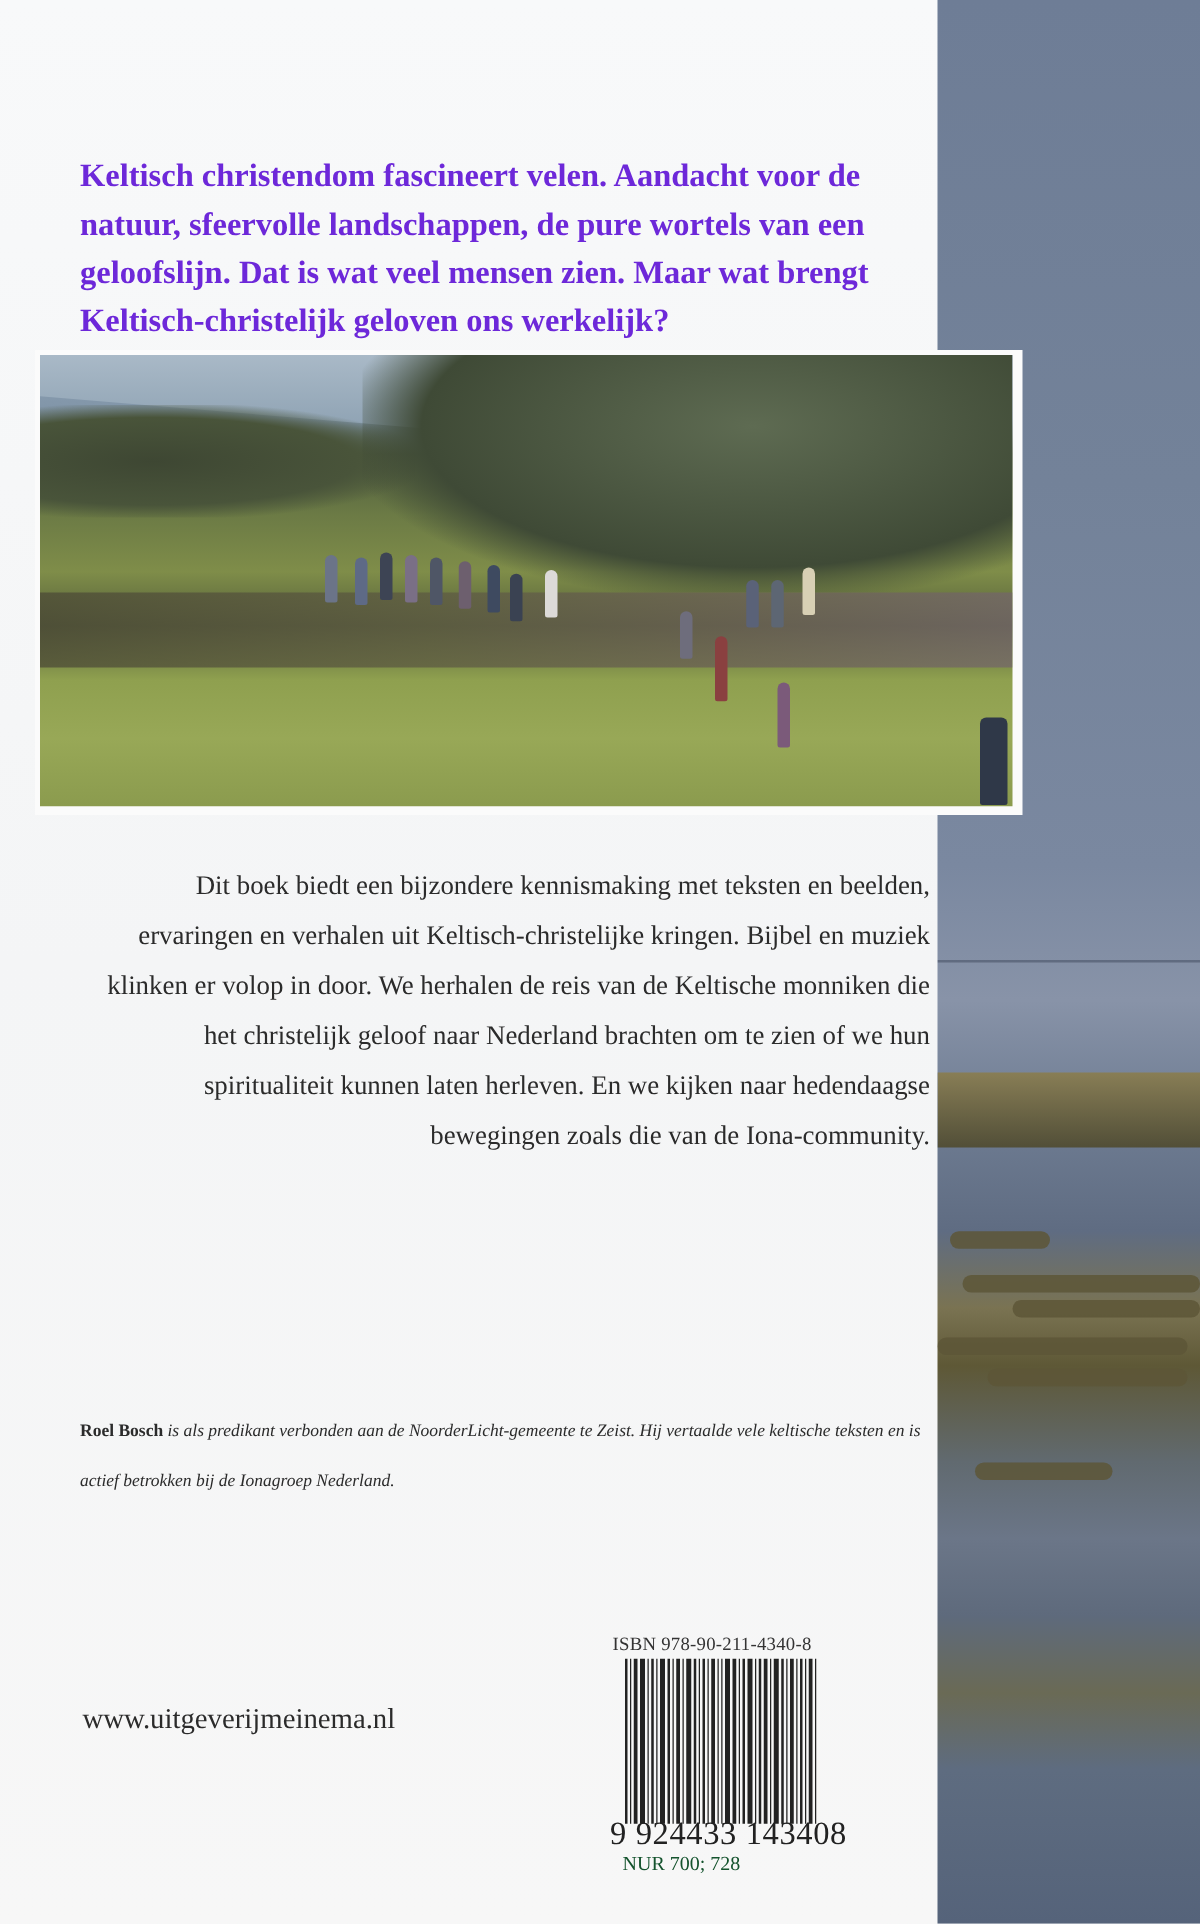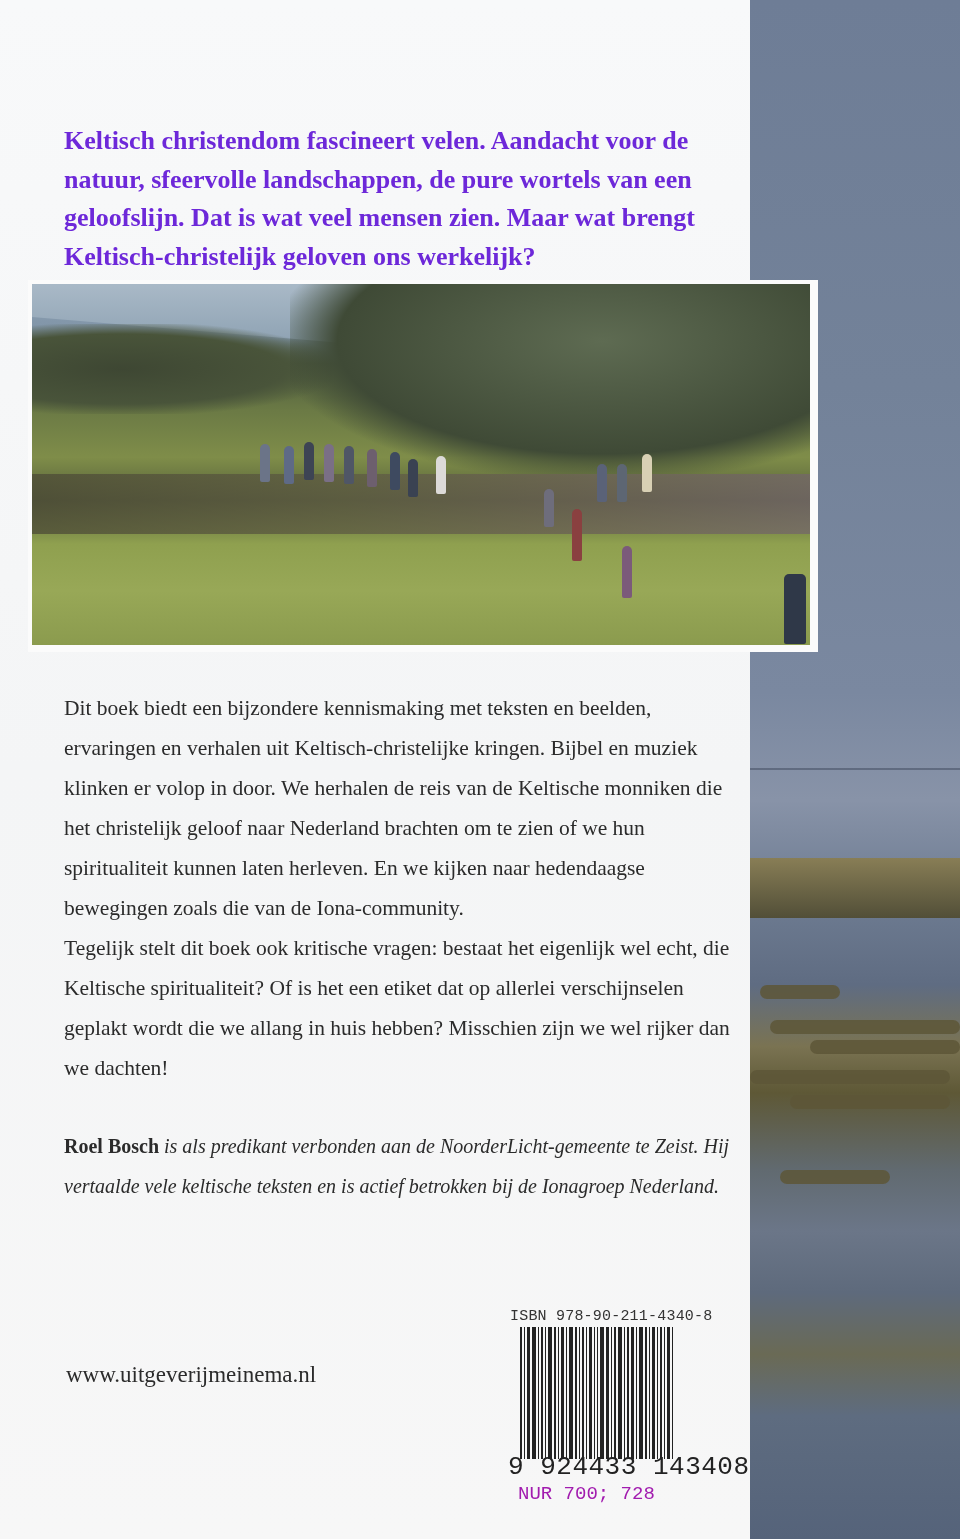--- a/index.html
+++ b/index.html
@@ -12,32 +12,32 @@
     .strip .weed { position: absolute; left: 0; height: 14px; background: #5d5637; border-radius: 8px; opacity: .85; }
     .intro { position: absolute; left: 64px; top: 122px; width: 680px; font-size: 26px; line-height: 38.5px; font-weight: bold; color: #6d28d9; margin: 0; }
     .photo-frame { position: absolute; left: 28px; top: 280px; width: 790px; height: 372px; background: #fbfbfb; }
     .photo { position: absolute; left: 32px; top: 284px; width: 778px; height: 361px; overflow: hidden;
       background: linear-gradient(180deg, #8fa3b6 0%, #7f93a6 14%, #4d5a3f 22%, #6b7a45 35%, #7f8d49 48%, #55603a 60%, #8fa04f 72%, #98a857 85%, #8b9b4e 100%); }
     .photo .hill-r { position: absolute; right: 0; top: 0; width: 520px; height: 190px; background: radial-gradient(ellipse at 60% 30%, #5e6b52 0%, #3f4a36 60%, transparent 75%); }
     .photo .hill-l { position: absolute; left: 0; top: 40px; width: 300px; height: 90px; background: radial-gradient(ellipse at 30% 50%, #3e4733 0%, #49543a 55%, transparent 75%); }
     .photo .sea { position: absolute; left: 0; top: 0; width: 380px; height: 60px; background: linear-gradient(180deg, #a9b9c7, #8ea2b3); clip-path: polygon(0 0, 100% 0, 85% 100%, 0 55%); }
     .photo .heather { position: absolute; left: 0; top: 190px; width: 778px; height: 60px; background: linear-gradient(90deg, #4c4a36, #5d5a42 40%, #6a5f55 70%, #74666a); opacity: .75; }
     .photo .walker { position: absolute; width: 10px; height: 38px; border-radius: 5px 5px 2px 2px; }
-    .body-text { position: absolute; left: 64px; top: 688px; width: 680px; font-size: 21.5px; line-height: 40px; margin: 0; color: #2b2b2b; }
+    .body-text { position: absolute; left: 64px; top: 688px; width: 680px; font-size: 21.5px; line-height: 40px; margin: 0; color: #2b2b2b; text-align: right; }
     .body-text p { margin: 0; }
-    .bio { position: absolute; left: 64px; top: 1126px; width: 680px; font-size: 20px; line-height: 40px; margin: 0; color: #2b2b2b; }
+    .bio { position: absolute; left: 64px; top: 1126px; width: 680px; font-size: 14px; line-height: 40px; margin: 0; color: #2b2b2b; }
     .bio b { font-style: normal; font-weight: bold; }
     .bio i { font-style: italic; }
     .website { position: absolute; left: 66px; top: 1362px; font-size: 23px; color: #2b2b2b; }
-    .barcode-block { position: absolute; left: 488px; top: 1308px; width: 246px; font-family: Liberation Mono, monospace; margin-left: 20px; }
+    .barcode-block { position: absolute; left: 488px; top: 1308px; width: 246px; font-family: Liberation Serif, serif; }
     .isbn { font-size: 15px; letter-spacing: .2px; color: #333; margin-left: 2px; }
     .bars { height: 132px; margin-top: 2px; margin-left: 12px; display: flex; align-items: stretch; }
     .bars span { display: block; background: #222; margin-right: 2px; }
     .digits { font-size: 26px; color: #222; line-height: 24px; margin-top: -4px; letter-spacing: .5px; }
-    .nur { font-size: 19px; color: #a21caf; margin-left: 10px; margin-top: 4px; }
+    .nur { font-size: 16px; color: #14532d; margin-left: 10px; margin-top: 4px; }
   </style>
 </head>
 <body>
 
 <div class="page"></div>
 
 <div class="strip">
   <div class="horizon"></div>
   <div class="rocks"></div>
   <div class="weed" style="top:985px;width:80px;left:10px"></div>
@@ -69,21 +69,20 @@
   <div class="walker" style="left:540px;top:225px;background:#8a4040;height:52px"></div>
   <div class="walker" style="left:565px;top:180px;background:#5a6278"></div>
   <div class="walker" style="left:585px;top:180px;background:#5d6673"></div>
   <div class="walker" style="left:610px;top:170px;background:#d8d0b4"></div>
   <div class="walker" style="left:590px;top:262px;background:#7b5a7a;height:52px"></div>
   <div class="walker" style="left:752px;top:290px;background:#2f3848;width:22px;height:70px"></div>
 </div>
 
 <div class="body-text">
   <p>Dit boek biedt een bijzondere kennismaking met teksten en beelden, ervaringen en verhalen uit Keltisch-christelijke kringen. Bijbel en muziek klinken er volop in door. We herhalen de reis van de Keltische monniken die het christelijk geloof naar Nederland brachten om te zien of we hun spiritualiteit kunnen laten herleven. En we kijken naar hedendaagse bewegingen zoals die van de Iona-community.</p>
-  <p>Tegelijk stelt dit boek ook kritische vragen: bestaat het eigenlijk wel echt, die Keltische spiritualiteit? Of is het een etiket dat op allerlei verschijnselen geplakt wordt die we allang in huis hebben? Misschien zijn we wel rijker dan we dachten!</p>
 </div>
 
 <p class="bio"><b>Roel Bosch</b> <i>is als predikant verbonden aan de NoorderLicht-gemeente te Zeist. Hij vertaalde vele keltische teksten en is actief betrokken bij de Ionagroep Nederland.</i></p>
 
 <div class="website">www.uitgeverijmeinema.nl</div>
 
 <div class="barcode-block">
   <div class="isbn">ISBN 978-90-211-4340-8</div>
   <div class="bars">
     <span style="width:2px"></span>

